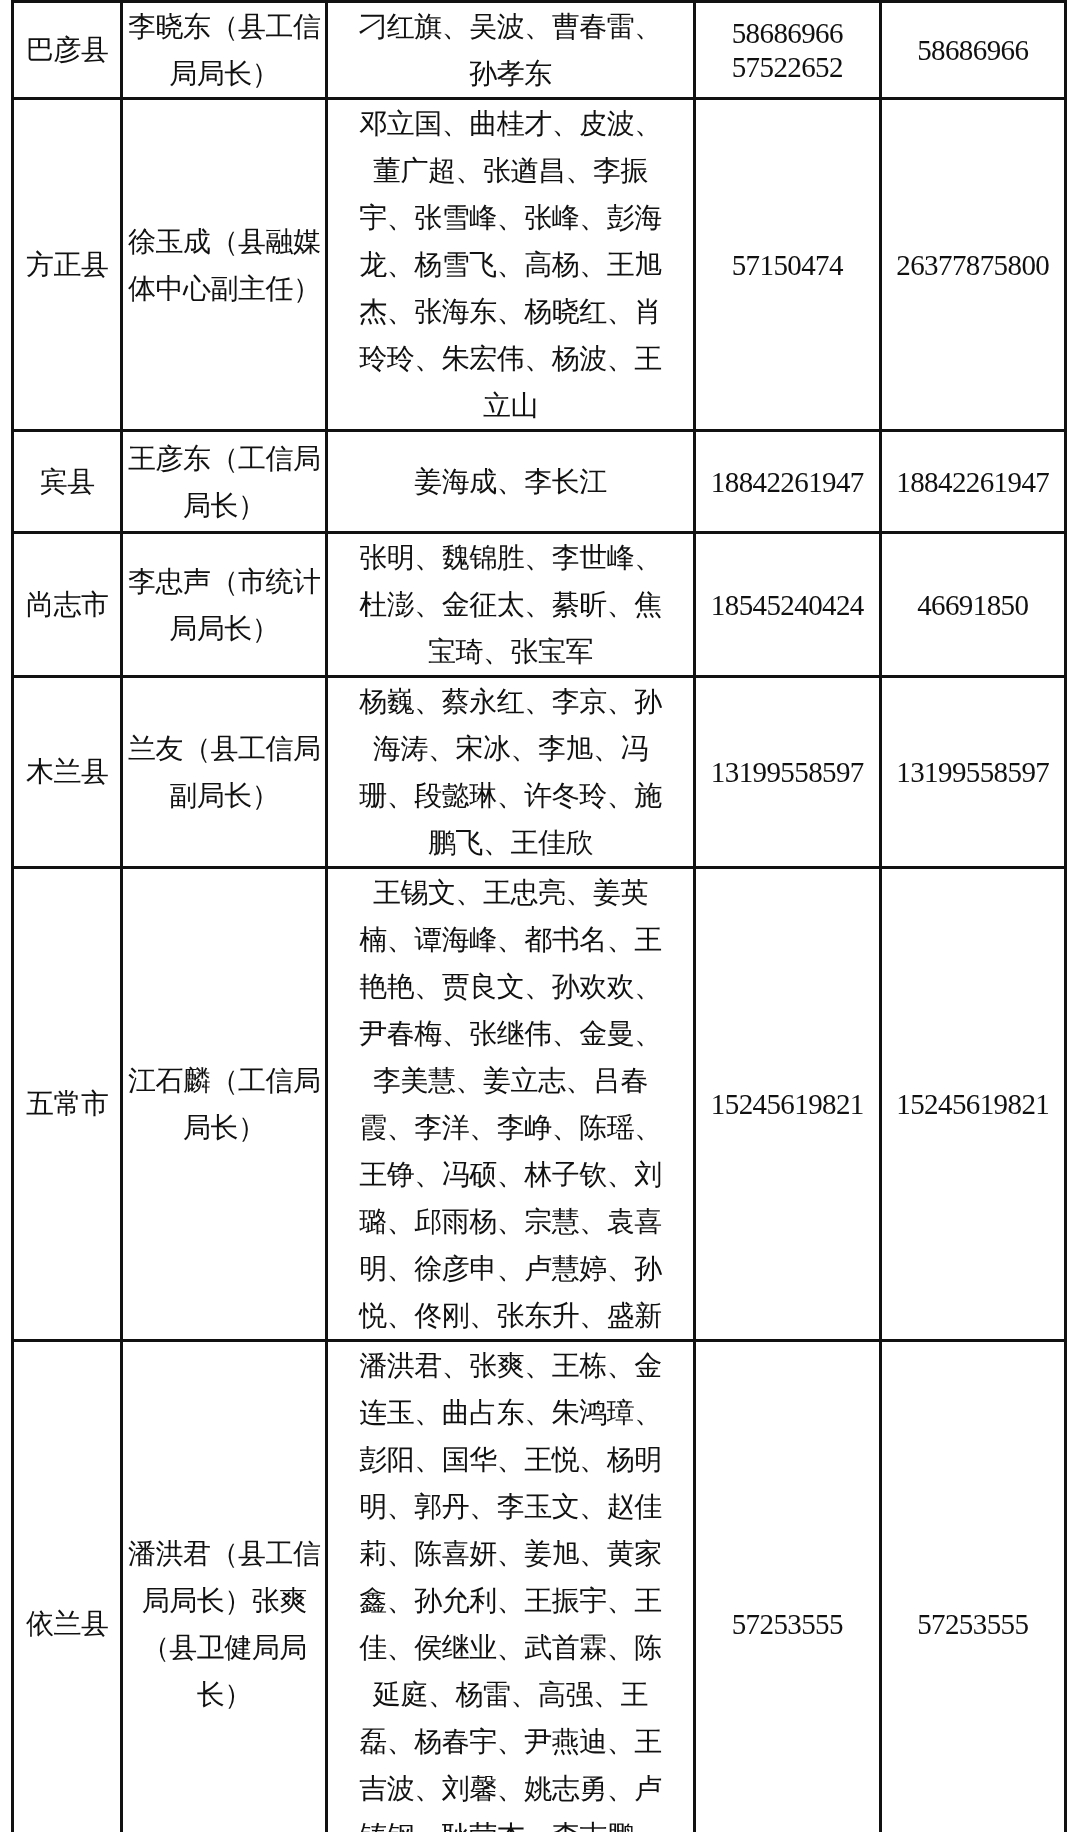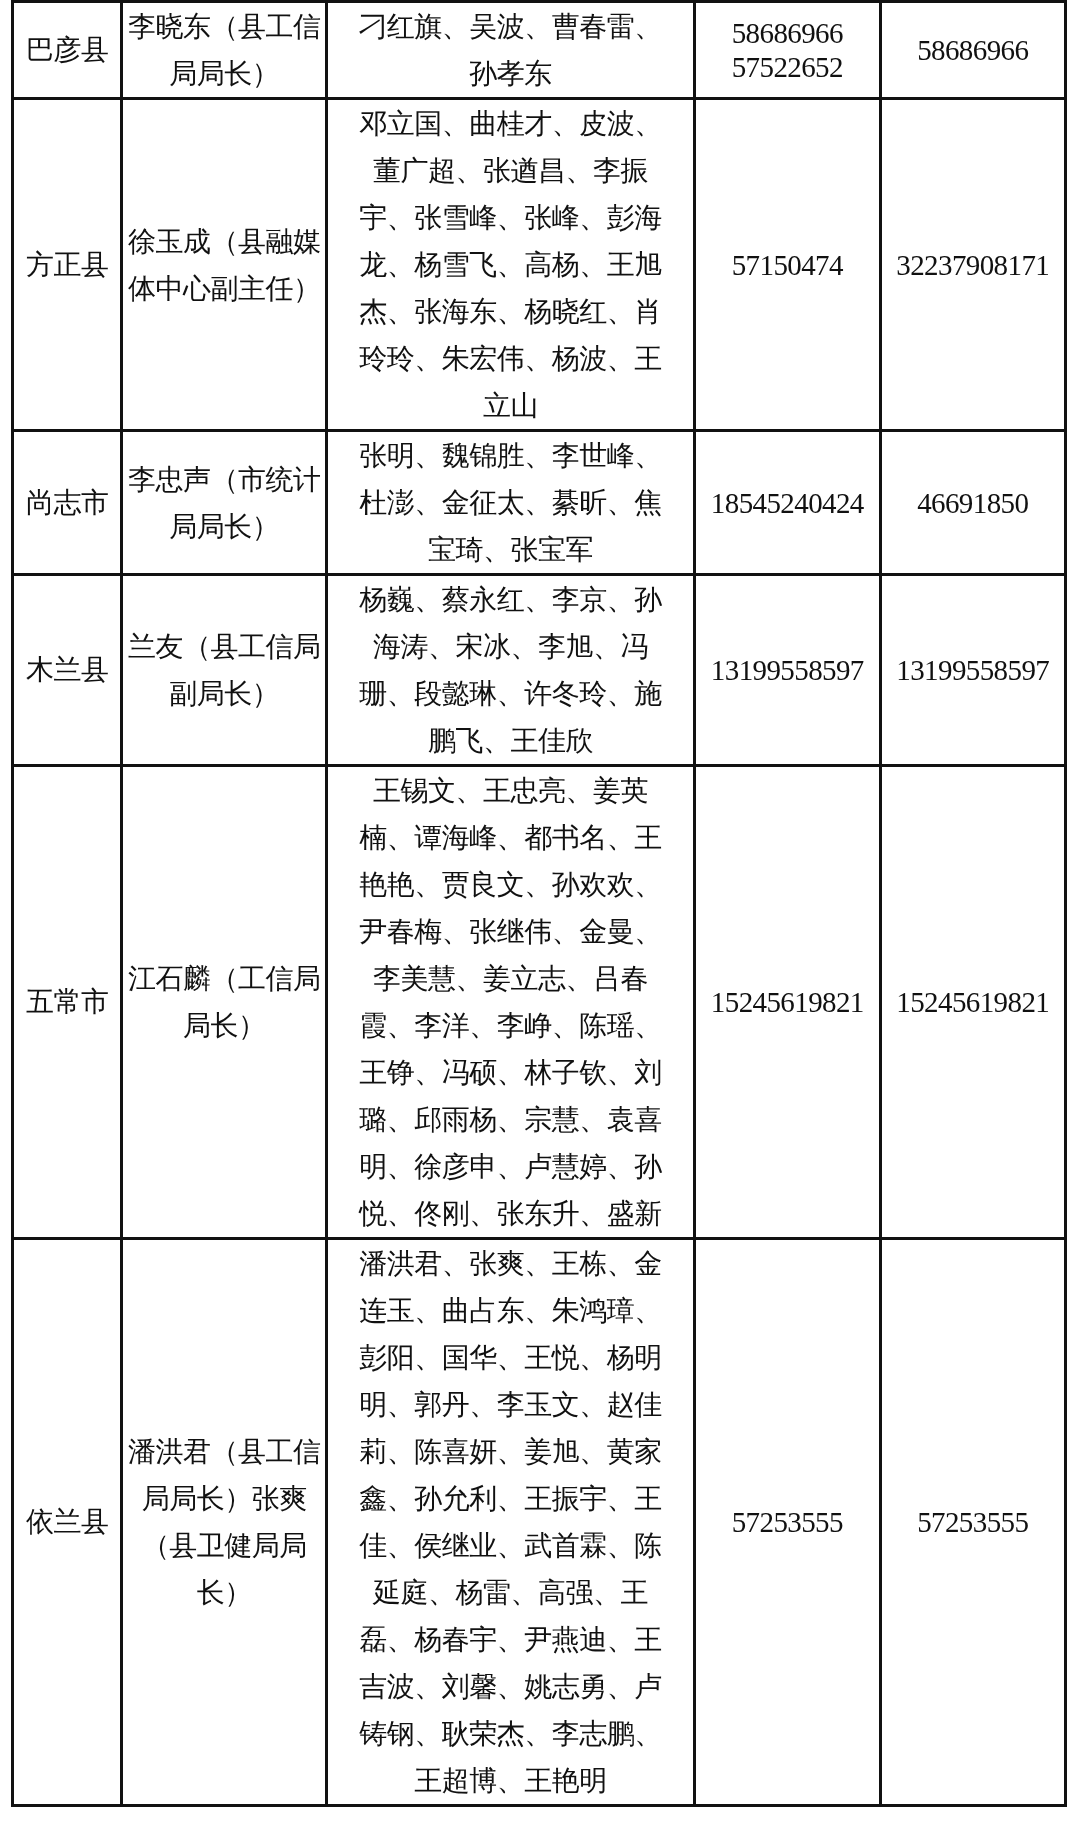--- a/index.html
+++ b/index.html
@@ -96,24 +96,35 @@
 
     <tr style="height:326px">
       <td><span class="cjk county-text">方正县</span></td>
       <td>
           <div class="cjk leader-text">徐玉成（县融媒体中心副主任）</div>
         </td>
       <td>
           <div class="cjk staff-text">邓立国、曲桂才、皮波、董广超、张遒昌、李振宇、张雪峰、张峰、彭海龙、杨雪飞、高杨、王旭杰、张海东、杨晓红、肖玲玲、朱宏伟、杨波、王立山</div>
         </td>
       <td><span class="num">57150474</span></td>
-      <td><span class="num">32237908171</span></td>
+      <td><span class="num">26377875800</span></td>
     </tr>
 
 
+    <tr style="height:102px">
+      <td><span class="cjk county-text">宾县</span></td>
+      <td>
+          <div class="cjk leader-text">王彦东（工信局局长）</div>
+        </td>
+      <td>
+          <div class="cjk staff-text">姜海成、李长江</div>
+        </td>
+      <td><span class="num">18842261947</span></td>
+      <td><span class="num">18842261947</span></td>
+    </tr>
 
     <tr style="height:118px">
       <td><span class="cjk county-text">尚志市</span></td>
       <td>
           <div class="cjk leader-text">李忠声（市统计局局长）</div>
         </td>
       <td>
           <div class="cjk staff-text">张明、魏锦胜、李世峰、杜澎、金征太、綦昕、焦宝琦、张宝军</div>
         </td>
       <td><span class="num">18545240424</span></td>

